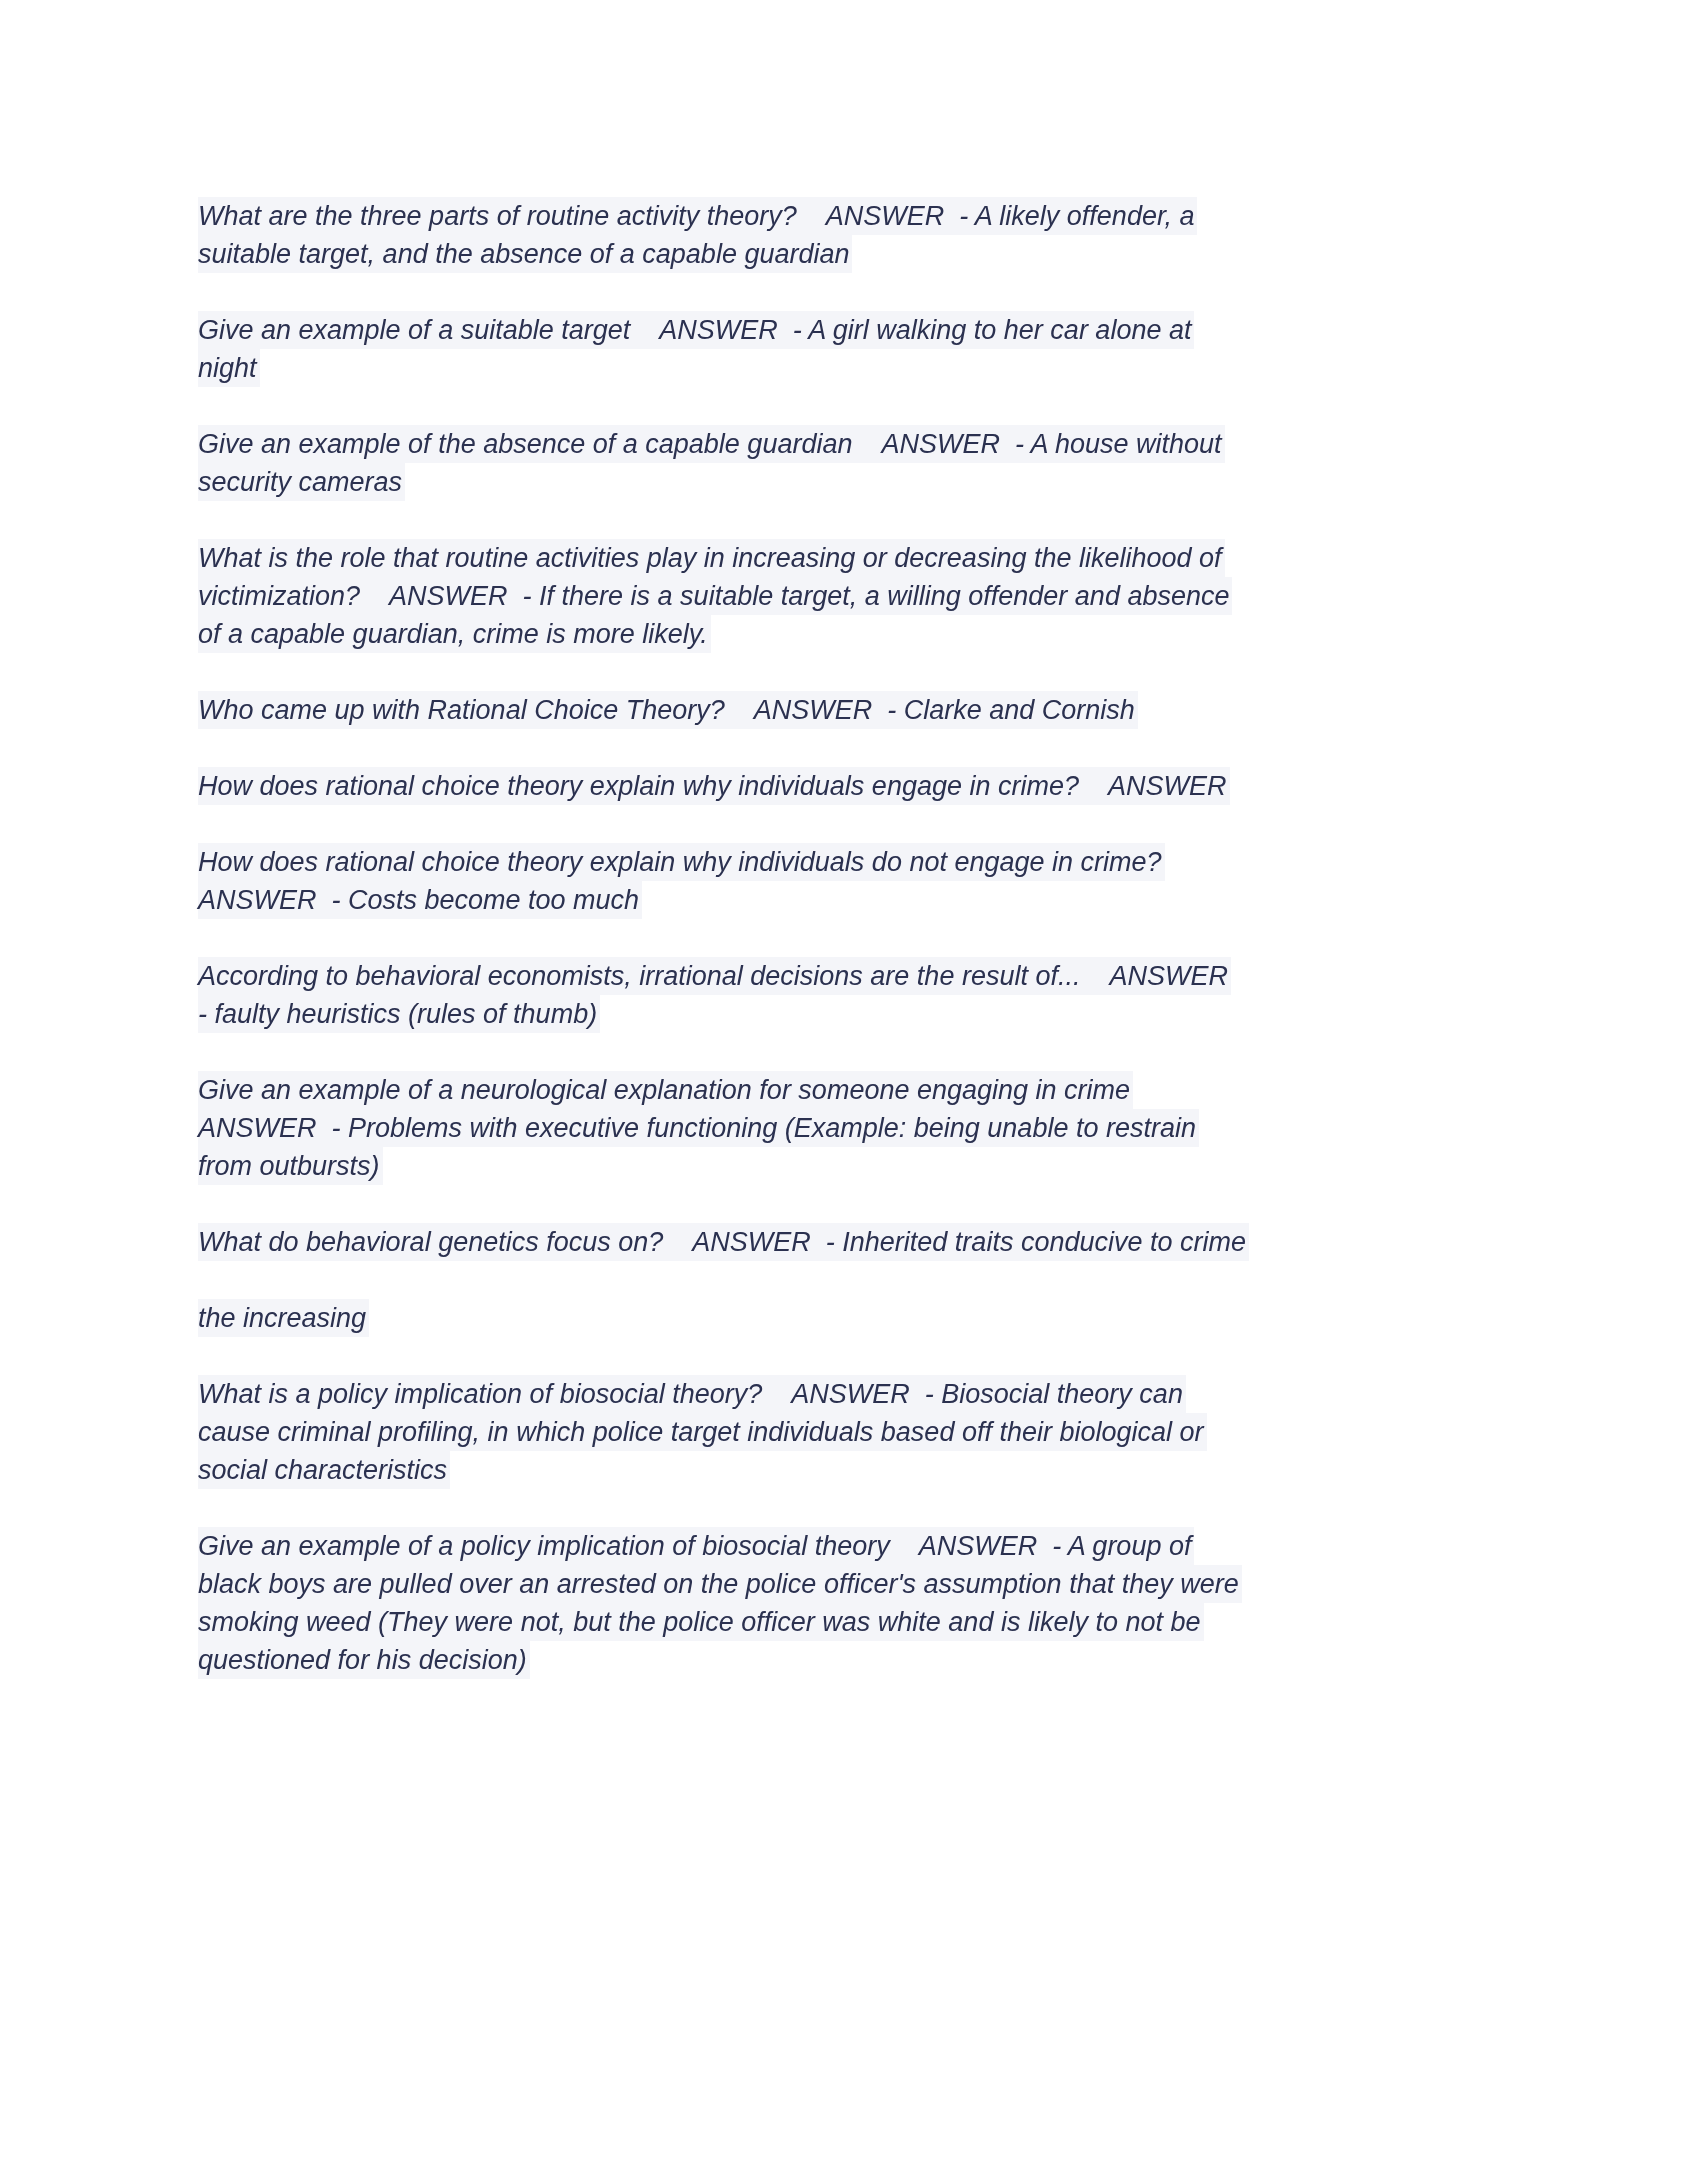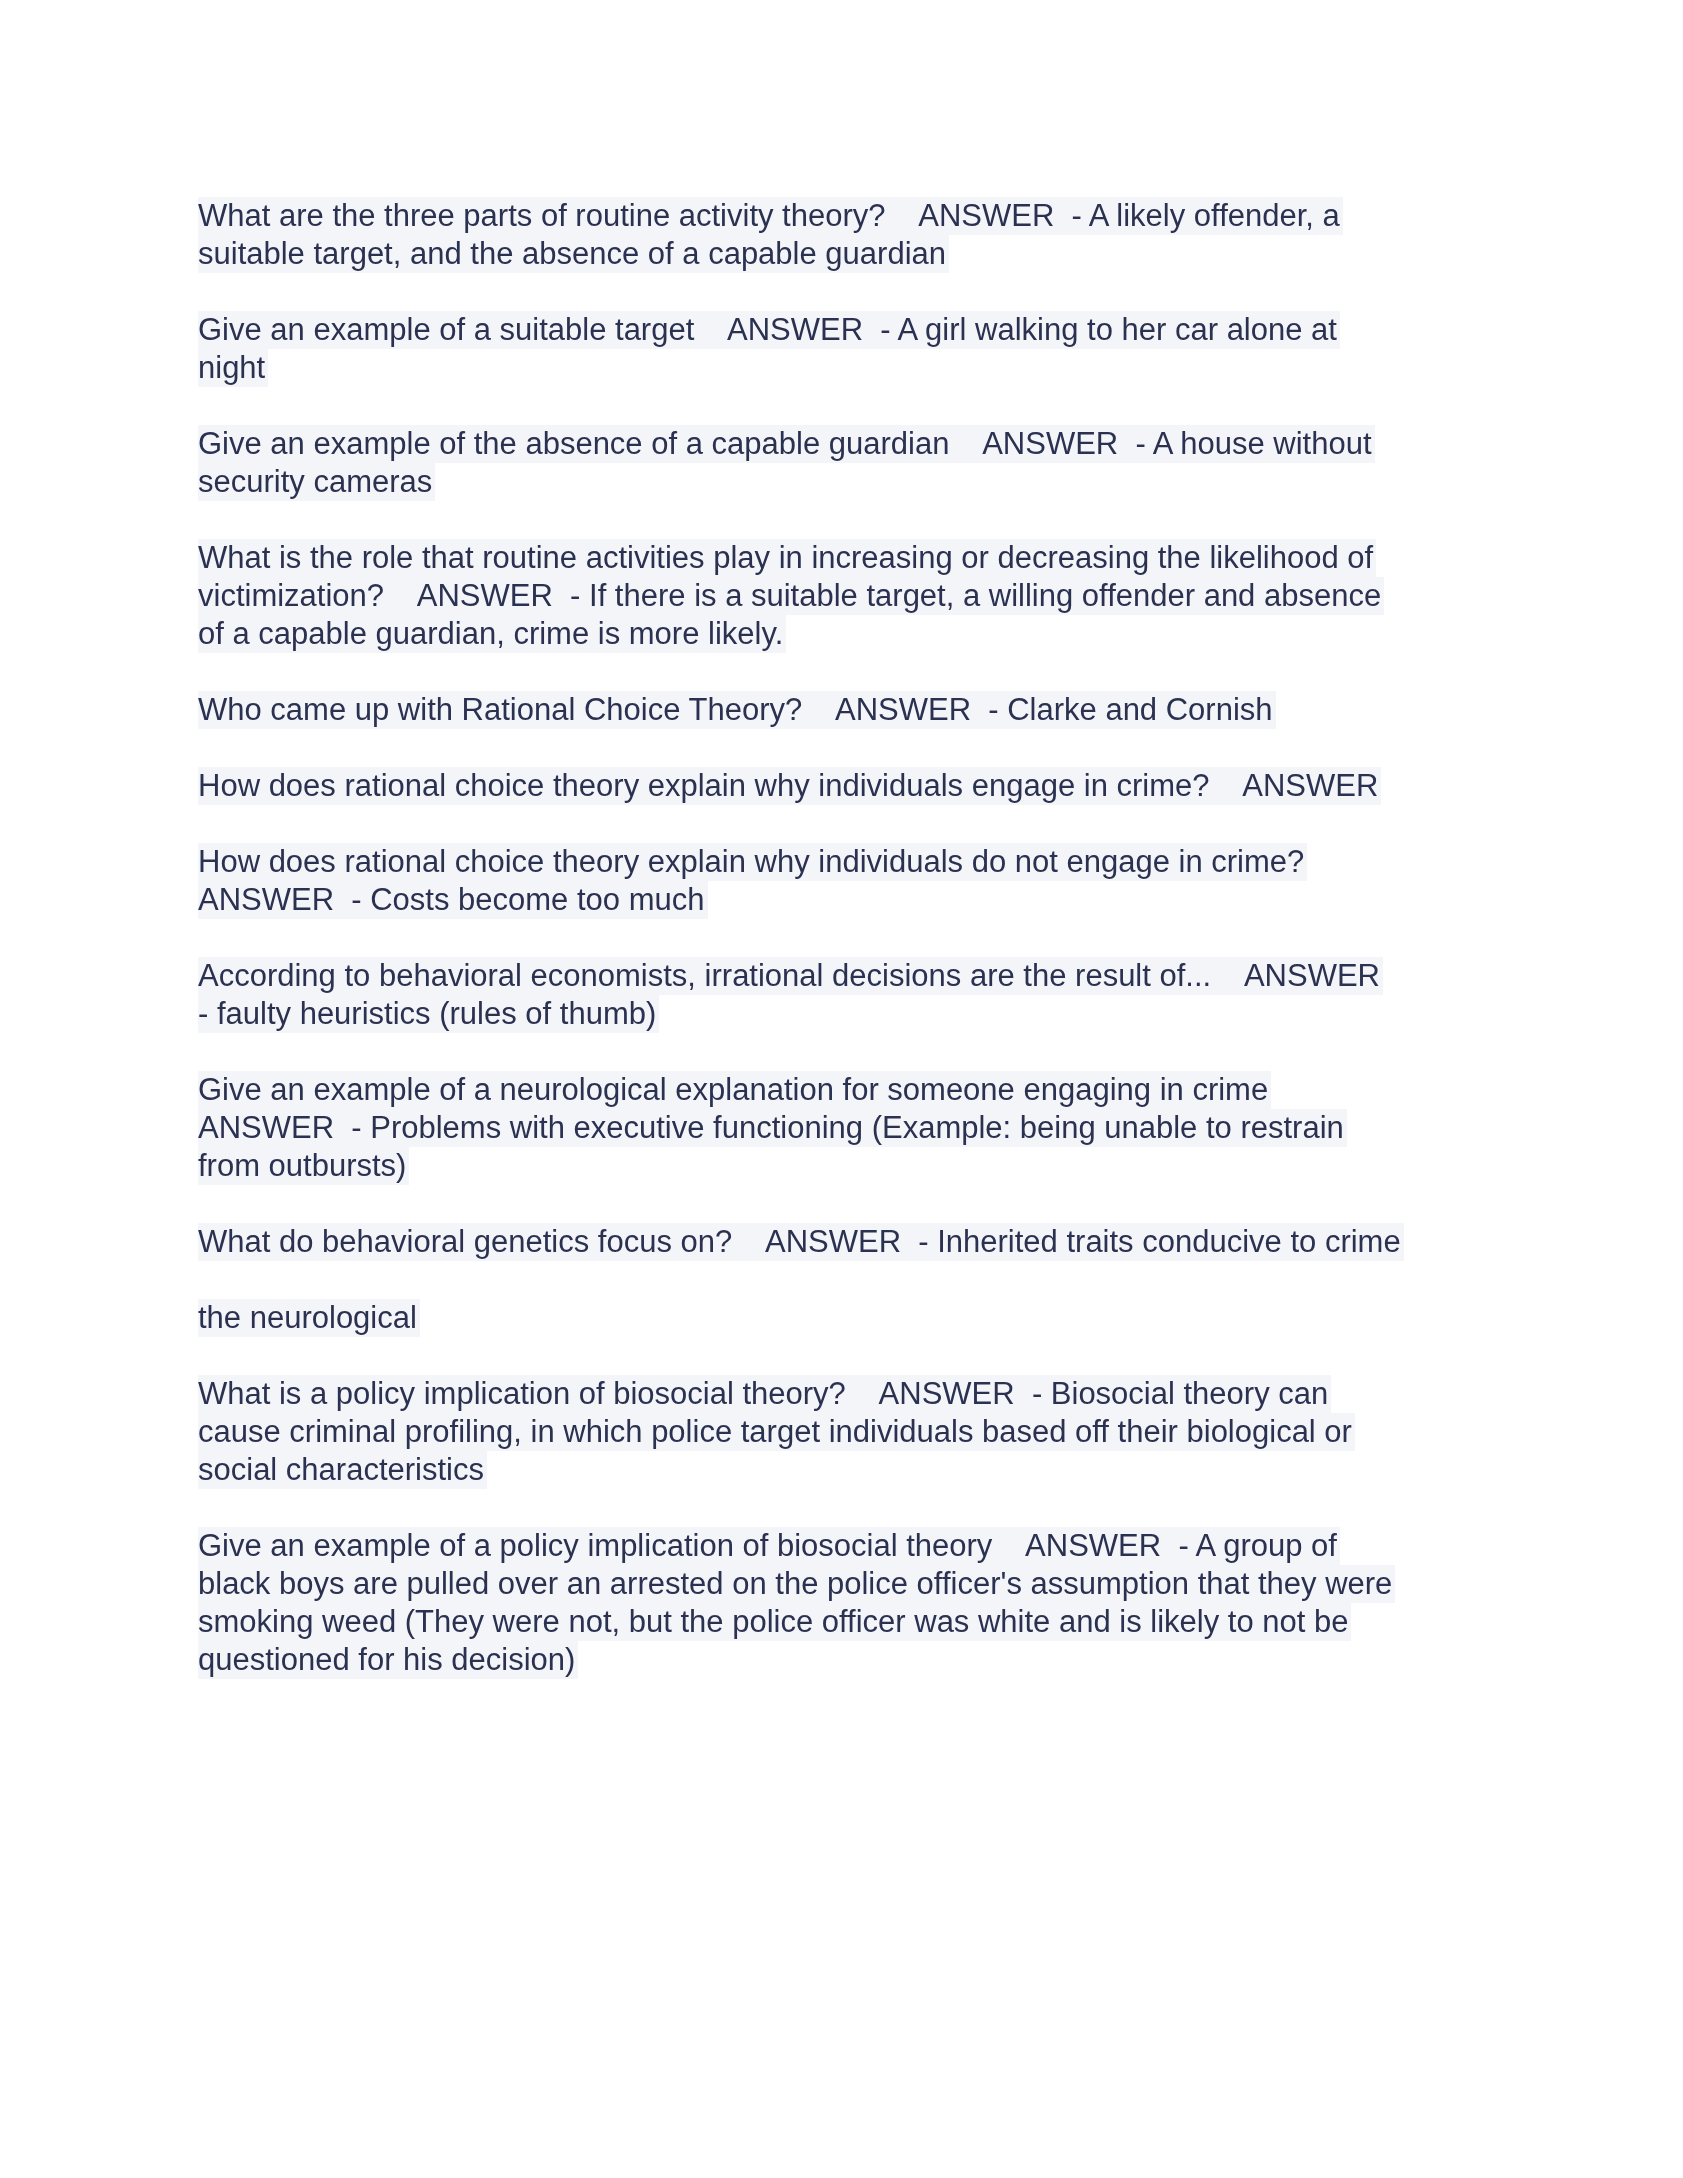--- a/index.html
+++ b/index.html
@@ -25,25 +25,26 @@
     .line {
       display: block;
       height: 38px;
       line-height: 38px;
     }
     .line span {
       display: inline-block;
       background: #f4f5f9;
       color: #2b3150;
       font-family: "Liberation Sans", sans-serif;
-      font-size: 31px;
+      font-size: 27px;
       white-space: pre;
       line-height: 38px;
       height: 38px;
       padding-right: 3px;
+      font-style: italic;
     }
   </style>
 </head>
 <body>
 
 <div class="page">
 
   <div class="qa-block">
     <div class="line"><span>What are the three parts of routine activity theory?    ANSWER  - A likely offender, a</span></div>
     <div class="line"><span>suitable target, and the absence of a capable guardian</span></div>
@@ -88,21 +89,21 @@
     <div class="line"><span>ANSWER  - Problems with executive functioning (Example: being unable to restrain</span></div>
     <div class="line"><span>from outbursts)</span></div>
   </div>
 
 
   <div class="qa-block">
     <div class="line"><span>What do behavioral genetics focus on?    ANSWER  - Inherited traits conducive to crime</span></div>
   </div>
 
   <div class="qa-block">
-    <div class="line"><span>the neurological</span></div>
+    <div class="line"><span>the increasing</span></div>
   </div>
 
   <div class="qa-block">
     <div class="line"><span>What is a policy implication of biosocial theory?    ANSWER  - Biosocial theory can</span></div>
     <div class="line"><span>cause criminal profiling, in which police target individuals based off their biological or</span></div>
     <div class="line"><span>social characteristics</span></div>
   </div>
 
   <div class="qa-block">
     <div class="line"><span>Give an example of a policy implication of biosocial theory    ANSWER  - A group of</span></div>

